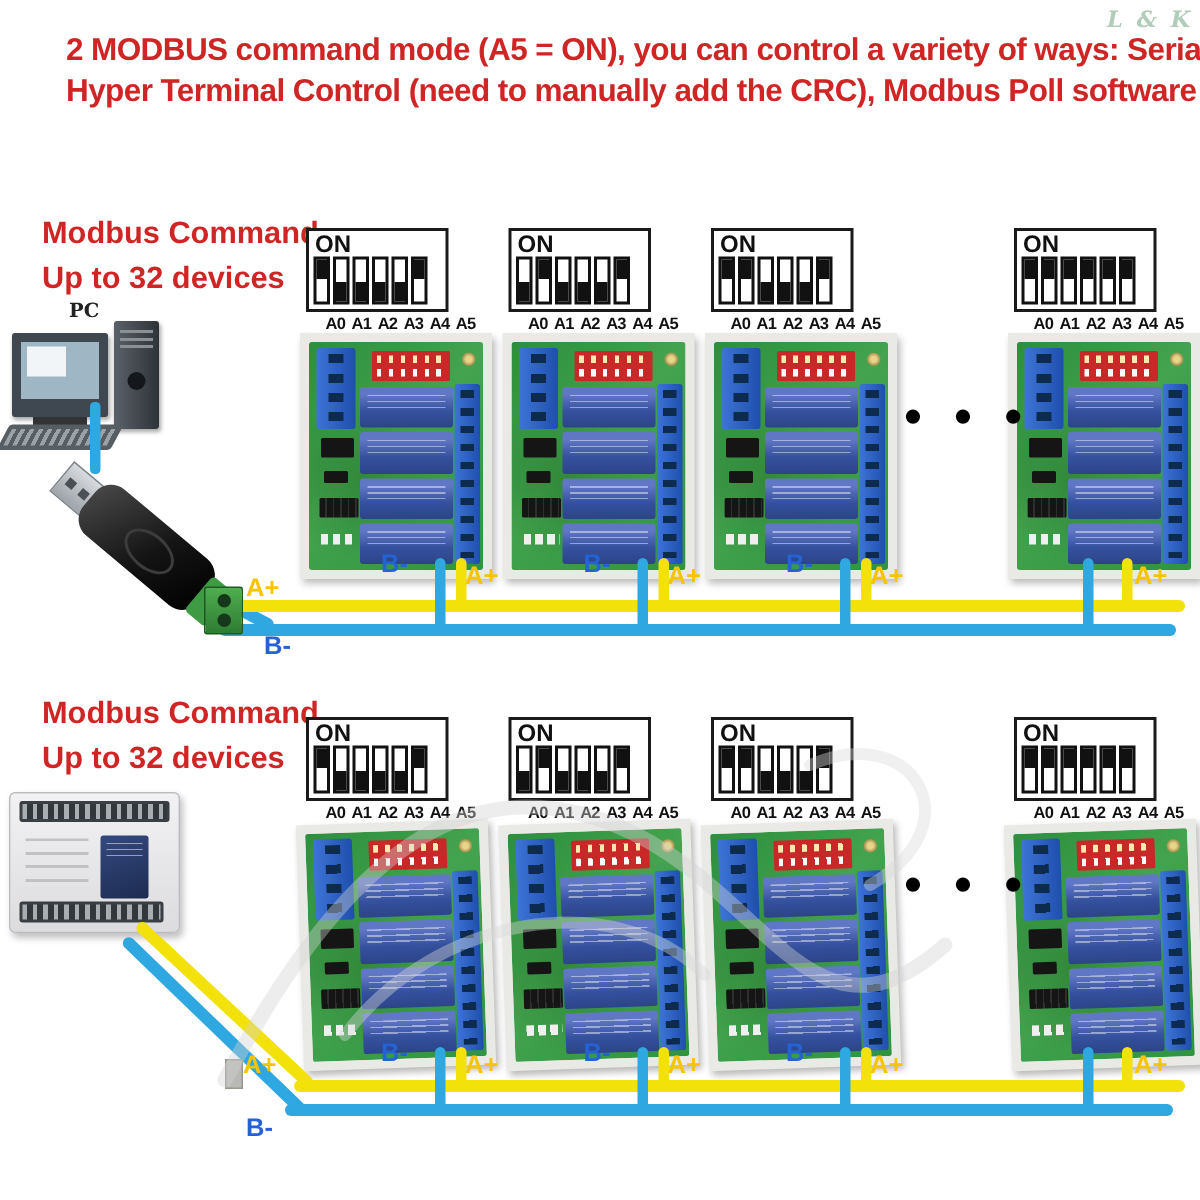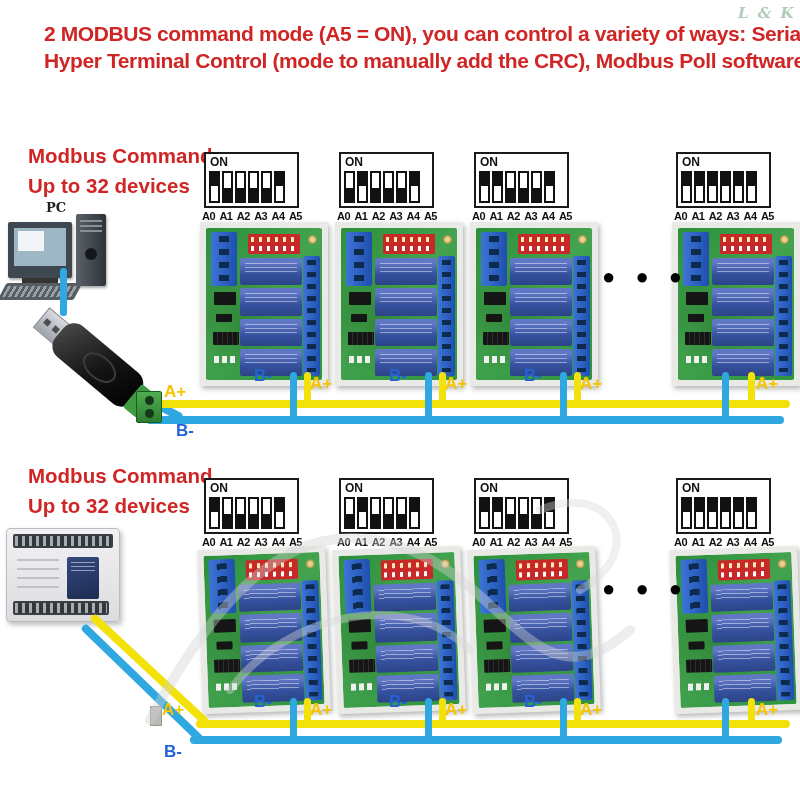--- a/index.html
+++ b/index.html
@@ -56,27 +56,27 @@
   .wire{position:absolute;border-radius:4px}
   .wy{background:var(--wy)}
   .wb{background:var(--wb)}
   .lbl{position:absolute;font-weight:bold;font-size:17px;z-index:7;white-space:nowrap}
   .la{color:var(--ly)} .lb{color:var(--lb)}
   .gray-conn{position:absolute;left:150px;top:706px;width:12px;height:20px;background:#b9b9b5;border:1px solid #98988f;z-index:4}
 
   
   .module{position:absolute;top:0;width:128px;height:232px}
   .dip-box{position:absolute;left:4px;top:0;width:95px;height:56px;background:#fff;border:2px solid #1a1a1a}
-  .dip-on{position:absolute;left:4px;top:1px;font-size:12px;font-weight:bold;color:#111}
+  .dip-on{position:absolute;left:4px;top:1px;font-size:16px;font-weight:bold;color:#111}
   .dip-slots{position:absolute;left:3px;top:17px;display:flex;gap:2px}
   .dip-slot{position:relative;width:11px;height:32px;border:2px solid #111;background:#fff}
   .dip-slot .knob{position:absolute;left:0;right:0;height:13px;background:#111}
   .dip-slot.on .knob{top:0}
   .dip-slot.off .knob{bottom:0}
-  .dip-pins{position:absolute;left:2px;top:58px;width:100px;display:flex;gap:1px;justify-content:space-between}
+  .dip-pins{position:absolute;left:17px;top:58px;width:100px;display:flex;gap:1px;justify-content:space-between}
   .dip-pins span{font-size:11px;font-weight:bold;color:#111;letter-spacing:-0.5px}
 
   
   .board{position:absolute;left:4px;top:74px;width:120px;height:156px}
   .board .photo{position:absolute;inset:-4px;background:#e9e9e6;box-shadow:2px 3px 5px rgba(0,0,0,.28)}
   .board.tilt .photo{transform:rotate(-2deg)}
   .board .pcb{position:absolute;inset:2px;background:
       radial-gradient(circle at 30% 60%,rgba(0,60,0,.25),transparent 45%),
       linear-gradient(135deg,#2c8f3c,#43a34e 45%,var(--pcb));border-radius:2px}
   .board.tilt .pcb{transform:rotate(-2deg)}
@@ -103,21 +103,21 @@
 </style>
 </head>
 <body>
 
 <div class="canvas">
 
   <div class="logo">L &amp; K</div>
 
   <div class="header">
     <div>2 MODBUS command mode (A5 = ON), you can control a variety of ways: Serial</div>
-    <div>Hyper Terminal Control (mode to manually add the CRC), Modbus Poll software</div>
+    <div>Hyper Terminal Control (need to manually add the CRC), Modbus Poll software</div>
   </div>
 
   <div class="caption" style="left:28px;top:144px">Modbus Command ,</div>
   <div class="caption" style="left:28px;top:174px">Up to 32 devices</div>
   <div class="caption" style="left:28px;top:464px">Modbus Command ,</div>
   <div class="caption" style="left:28px;top:494px">Up to 32 devices</div>
 
   <div class="pc-label">PC</div>
   <div class="monitor">
       <div class="screen"></div>

